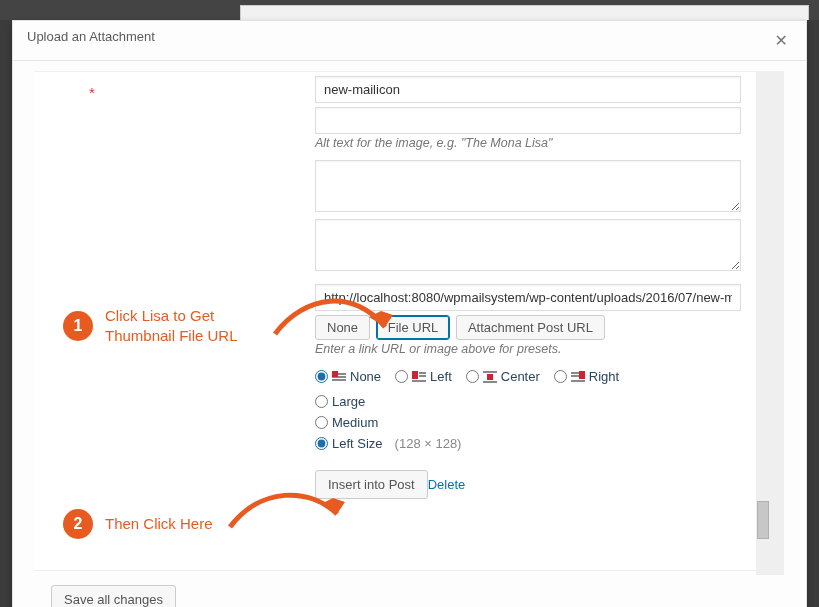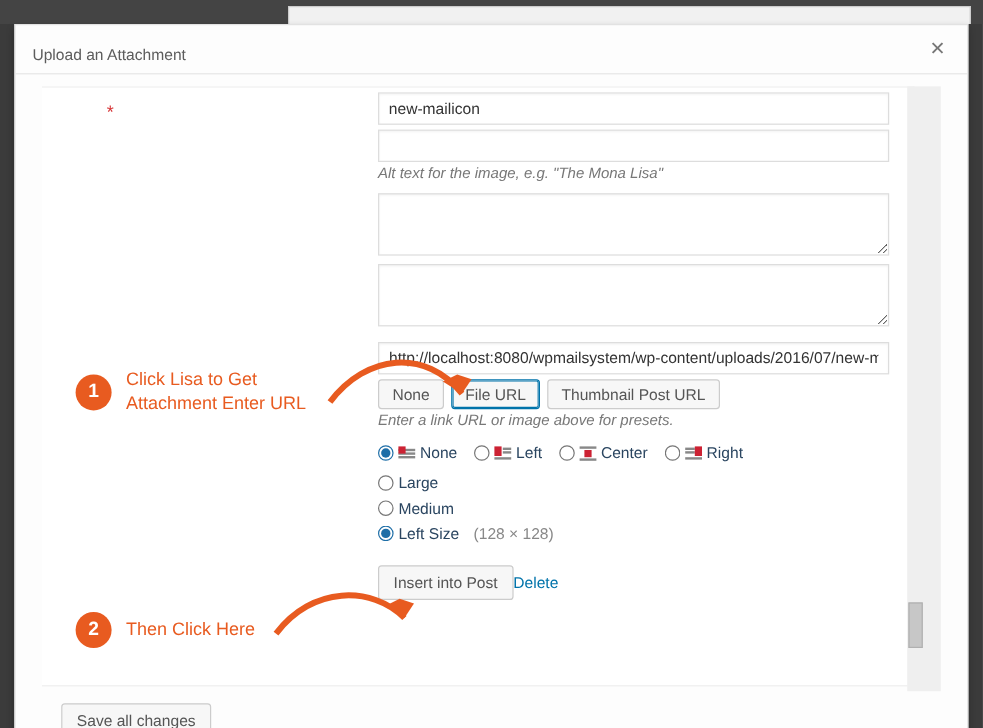--- a/index.html
+++ b/index.html
@@ -32,21 +32,21 @@
     margin: 0 12px 10px 12px;
     background: #fdfdfd;
     border: 1px solid #e2e2e2;
     box-shadow: 0 3px 6px rgba(0,0,0,.3);
   }
   .dialog-header {
     padding: 8px 14px;
     border-bottom: 1px solid #e5e5e5;
     display: flex;
     justify-content: space-between;
-    align-items: flex-end;
+    align-items: flex-start;
   }
   .dialog-title {
     color: #5c5c5c;
     font-size: 13px;
   }
   .close-x {
     font-size: 16px;
     color: #777;
     cursor: pointer;
     padding: 2px 4px;
@@ -221,21 +221,21 @@
             </div>
           </div>
 
           <div class="form-row" style="margin-top:10px">
             <div class="label-col"></div>
             <div class="field-col">
               <input type="text" class="wp-input" value="http://localhost:8080/wpmailsystem/wp-content/uploads/2016/07/new-mailicon-1" style="">
               <div style="margin-top:4px;">
                 <span class="btn">None</span>
                 <span class="btn selected">File URL</span>
-                <span class="btn">Thumbnail Post URL</span>
+                <span class="btn">Attachment Post URL</span>
               </div>
               <div class="description">Enter a link URL or image above for presets.</div>
             </div>
           </div>
 
           <div class="form-row">
             <div class="label-col"></div>
             <div class="field-col">
               <div class="radio-line align">
                 <label>
@@ -292,21 +292,21 @@
             <div class="field-col" style="display:flex;align-items:center;">
               <span class="btn" style="padding:7px 12px">Insert into Post</span>
               <a href="#" class="link-delete">Delete</a>
             </div>
           </div>
 
           <div class="callout" style="left:28px; top:234px;">
             <div class="badge">1</div>
             <div class="text">
               <div>Click Lisa to Get</div>
-              <div>Attachment Enter URL</div>
+              <div>Thumbnail File URL</div>
             </div>
           </div>
           <svg class="arrow" style="left:230px; top:207px;" width="140" height="80">
             <path d="M10,55 C40,15 90,10 120,48" stroke="#e85b20" stroke-width="5" fill="none"></path>
             <polygon points="120,48 104,38 116,32 128,36" fill="#e85b20"></polygon>
           </svg>
 
           <div class="callout" style="left:28px; top:437px;">
             <div class="badge">2</div>
             <div class="text">Then Click Here</div>

